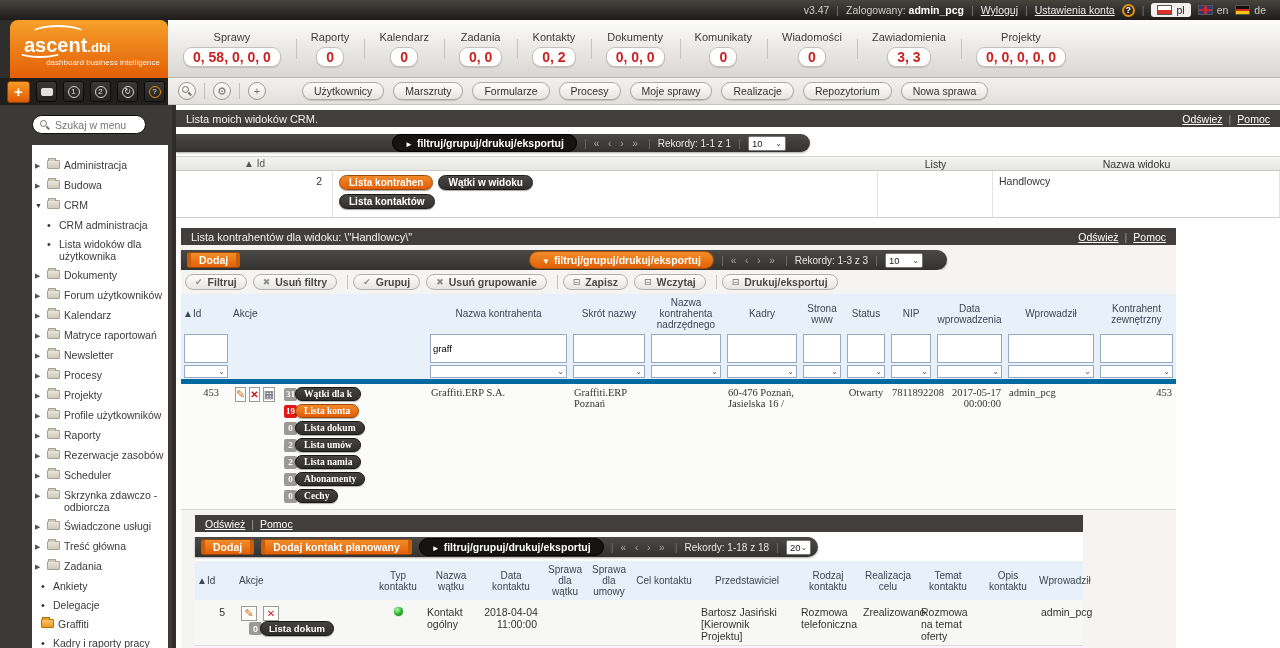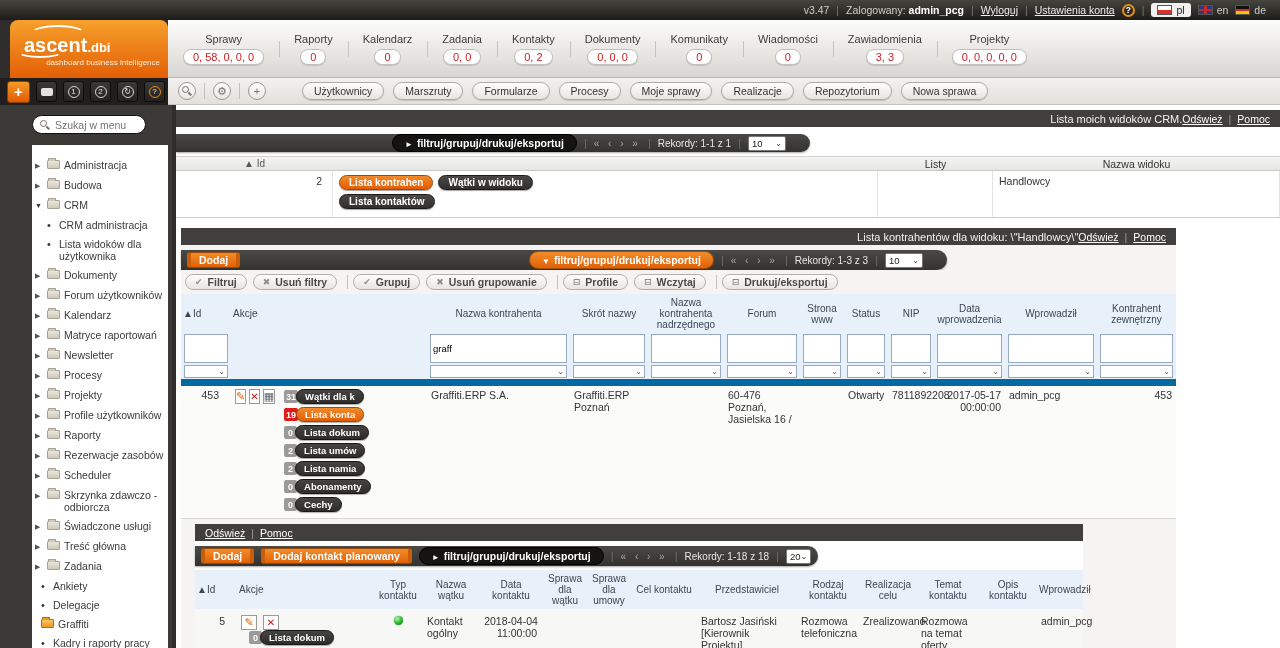--- a/index.html
+++ b/index.html
@@ -37,21 +37,21 @@
   #logo-box .brand small { font-size:13px; font-weight:bold; }
   #logo-box .tagline { position:absolute; right:8px; top:38px; font-size:8px; color:#fdeedd; }
 
   #counters { position:absolute; left:168px; top:20px; width:1112px; height:58px;
     background:linear-gradient(#fcfcfb,#d8d6d2); border-bottom:1px solid #b9b7b2;
     display:flex; align-items:center; }
   .counter { display:flex; flex-direction:column; align-items:center; gap:4px; padding:0 15px; position:relative; }
   .counter + .counter::before { content:""; position:absolute; left:0; top:8px; bottom:8px; width:1px; background:#c6c4c0; }
   .counter .clabel { font-size:11px; color:#3d3c3a; }
   .counter .cpill { background:#fff; border:1px solid #c3c0bb; border-radius:9px; padding:1px 9px;
-    color:#cc1f1f; font-size:11px; font-weight:normal; min-width:26px; text-align:center; box-shadow:0 1px 1px rgba(0,0,0,.12); }
+    color:#cc1f1f; font-size:14px; font-weight:bold; min-width:26px; text-align:center; box-shadow:0 1px 1px rgba(0,0,0,.12); }
 
   
   #iconbar-left { position:absolute; left:0; top:78px; width:168px; height:27px; background:#201f1d;
     display:flex; align-items:center; gap:6px; padding-left:7px; }
   .itile-dark { width:21px; height:21px; border-radius:3px; background:linear-gradient(#3a3937,#232220);
     border:1px solid #0c0c0b; color:#e4e2de; display:flex; align-items:center; justify-content:center; font-size:11px; }
   .itile-orange { width:23px; height:22px; border-radius:3px; background:linear-gradient(#f79a26,#e05a05);
     border:1px solid #8d4202; color:#fff; display:flex; align-items:center; justify-content:center;
     font-size:15px; font-weight:bold; }
   .ring { width:12px; height:12px; border:1px solid #d8d6d2; border-radius:50%; display:flex;
@@ -93,21 +93,21 @@
   .mi.c, .mi.l, .mi.fo { padding-left:6px; }
   .mi.c { padding-left:12px; }
   .mi.c .bull, .mi.l .bull { display:block; }
   .mi.fo .fold { display:block; background:linear-gradient(#fbc36a,#ef9a1e); border-color:#b06f10; }
   .mi.fo .fold::before { background:#ef9a1e; border-color:#b06f10; }
 
   
   #main { position:absolute; left:176px; top:105px; width:1104px; bottom:0; background:#fff; }
   .panel-head { height:17px; background:#403f3d; color:#f2f1ef; display:flex; align-items:center;
     padding:0 10px; font-size:11px; }
-  .panel-head .title { flex:1;text-align:right; }
+  .panel-head .title { flex:1; }
   .wlink { color:#fff; text-decoration:underline; font-size:10.5px; cursor:pointer; }
   .hsep { color:#999; margin:0 6px; font-size:10.5px; }
 
   .darkbar { background:linear-gradient(#4a4946,#33322f); border-radius:0 10px 10px 0;
     box-shadow:0 1px 2px rgba(0,0,0,.35); display:flex; align-items:center; gap:7px; padding:0 24px 0 6px; }
   .filt-black { background:#151413; border:1px solid #000; border-radius:9px; color:#fff;
     font-size:10.5px; font-weight:bold; padding:2px 12px; white-space:nowrap; cursor:pointer; }
   .filt-orange { background:linear-gradient(#f28d2a,#e26106); border:1px solid #a34f04; border-radius:9px;
     color:#fff; font-size:10.5px; font-weight:bold; padding:2px 12px; white-space:nowrap; cursor:pointer; }
   .tri { font-size:8px; margin-right:4px; }
@@ -150,21 +150,21 @@
 
   table.dt { border-collapse:collapse; table-layout:fixed; background:#fff; }
   table.dt th { background:#e8f1fa; font-weight:normal; font-size:10px; color:#3c4654;
     text-align:center; padding:3px 2px; line-height:11px; }
   table.dt .frow td { background:#e8f1fa; padding:1px 3px; }
   .fin { width:100%; height:29px; border:1px solid #96aac2; background:#fff; font-size:9.5px; padding:0 2px; outline:none; }
   .fsel { width:100%; height:13px; border:1px solid #96aac2; background:#fff; display:flex;
     align-items:center; justify-content:flex-end; padding:0 2px; cursor:pointer; }
   .fsel .chev { font-size:8px; color:#555; }
   table.dt td { font-size:10.5px; color:#333; padding:3px 4px; vertical-align:top; }
-  .tr-data { border-top:7px solid #0369a1; border-bottom:1px solid #d6d6d3; }
+  .tr-data { border-top:5px solid #0369a1; border-bottom:1px solid #d6d6d3;font-family:Liberation Serif, serif; }
   .tr-data td { background:#fbfbfa; padding-top:5px; }
   .cid { text-align:right; padding-right:12px !important; }
   .tc { text-align:center; } .trr { text-align:right; }
   .itile { width:16px; height:15px; border:1px solid #9a9a97; background:#fff; display:inline-flex;
     align-items:center; justify-content:center; font-size:10px; margin-right:3px; cursor:pointer; }
   .pencil { color:#d06a10; font-size:11px; } .xx { color:#d21414; font-weight:bold; }
   .cal { color:#667; font-size:11px; }
   .badge { display:inline-flex; align-items:center; margin:0 5px 3px 0; }
   .bnum { min-width:13px; height:13px; padding:0 2px; font-size:9px; font-weight:bold; color:#fff;
     display:inline-flex; align-items:center; justify-content:center; border-radius:2px; background:#9b9a98; }
@@ -536,21 +536,21 @@
         <span class="gbtn grpsep">
           <span class="gi">✔</span>
           <span>Grupuj</span>
         </span>
         <span class="gbtn">
           <span class="gi">✖</span>
           <span>Usuń grupowanie</span>
         </span>
         <span class="gbtn grpsep">
           <span class="gi">⊟</span>
-          <span>Profile</span>
+          <span>Zapisz</span>
         </span>
         <span class="gbtn">
           <span class="gi">⊟</span>
           <span>Wczytaj</span>
         </span>
         <span class="gbtn grpsep">
           <span class="gi">⊟</span>
           <span>Drukuj/eksportuj</span>
         </span>
       </div>
@@ -570,21 +570,21 @@
           <col style="width:92px">
           <col style="width:79px">
       </colgroup>
       <thead>
         <tr>
           <th style="text-align:left"><span>▲</span><span>Id</span></th>
           <th style="text-align:left">Akcje</th>
           <th>Nazwa kontrahenta</th>
           <th>Skrót nazwy</th>
           <th>Nazwa kontrahenta nadrzędnego</th>
-          <th>Forum</th>
+          <th>Kadry</th>
           <th>Strona www</th>
           <th>Status</th>
           <th>NIP</th>
           <th>Data wprowadzenia</th>
           <th>Wprowadził</th>
           <th>Kontrahent zewnętrzny</th>
         </tr>
         <tr class="frow">
           <td><input class="fin" style=""></td>
           <td></td>

